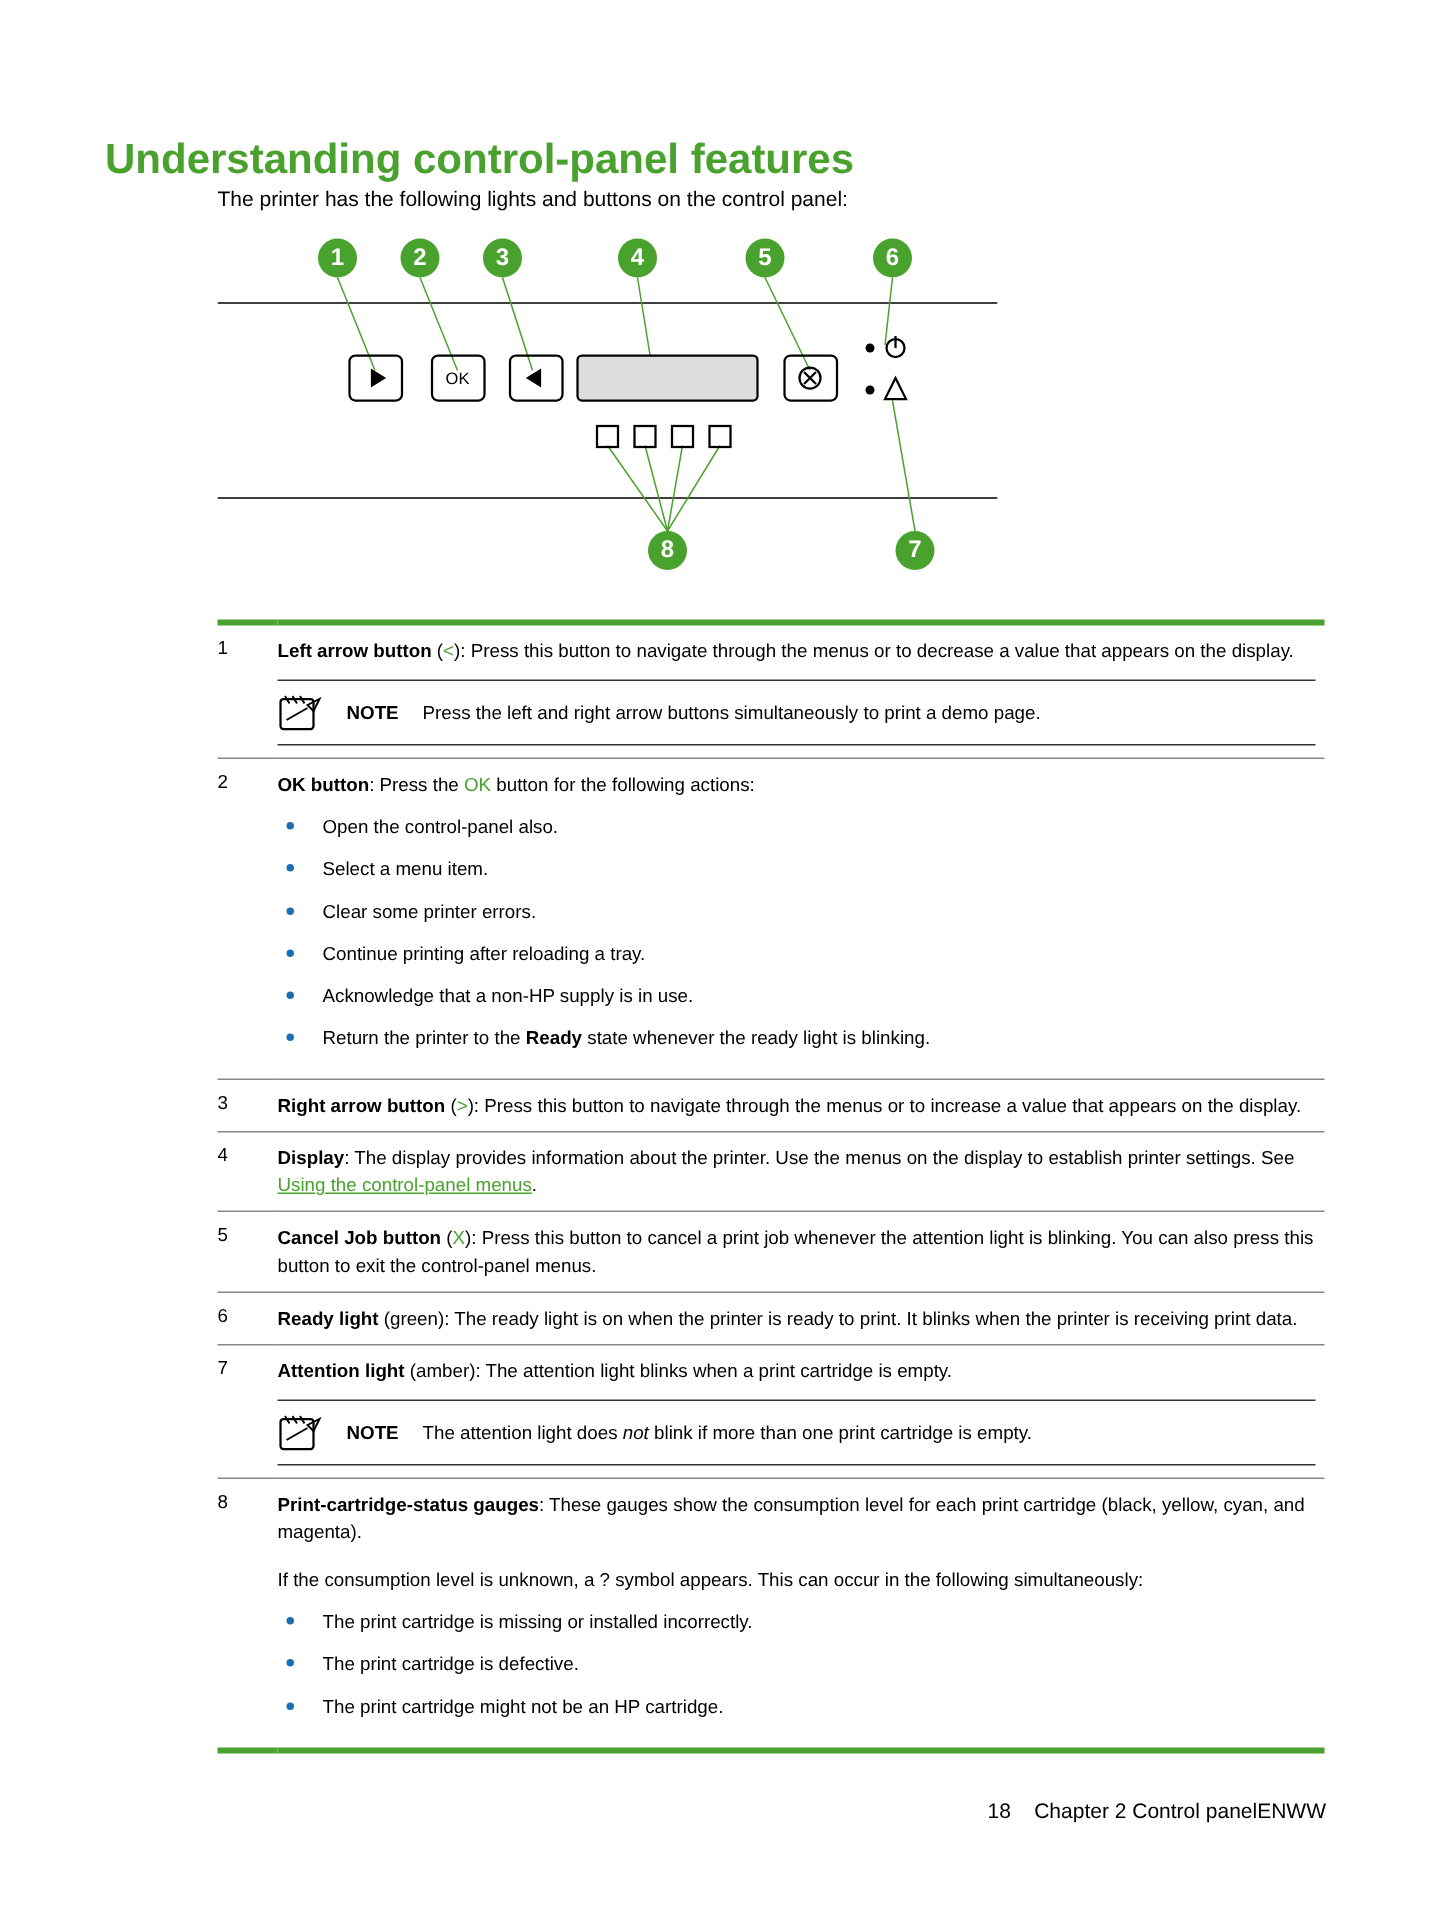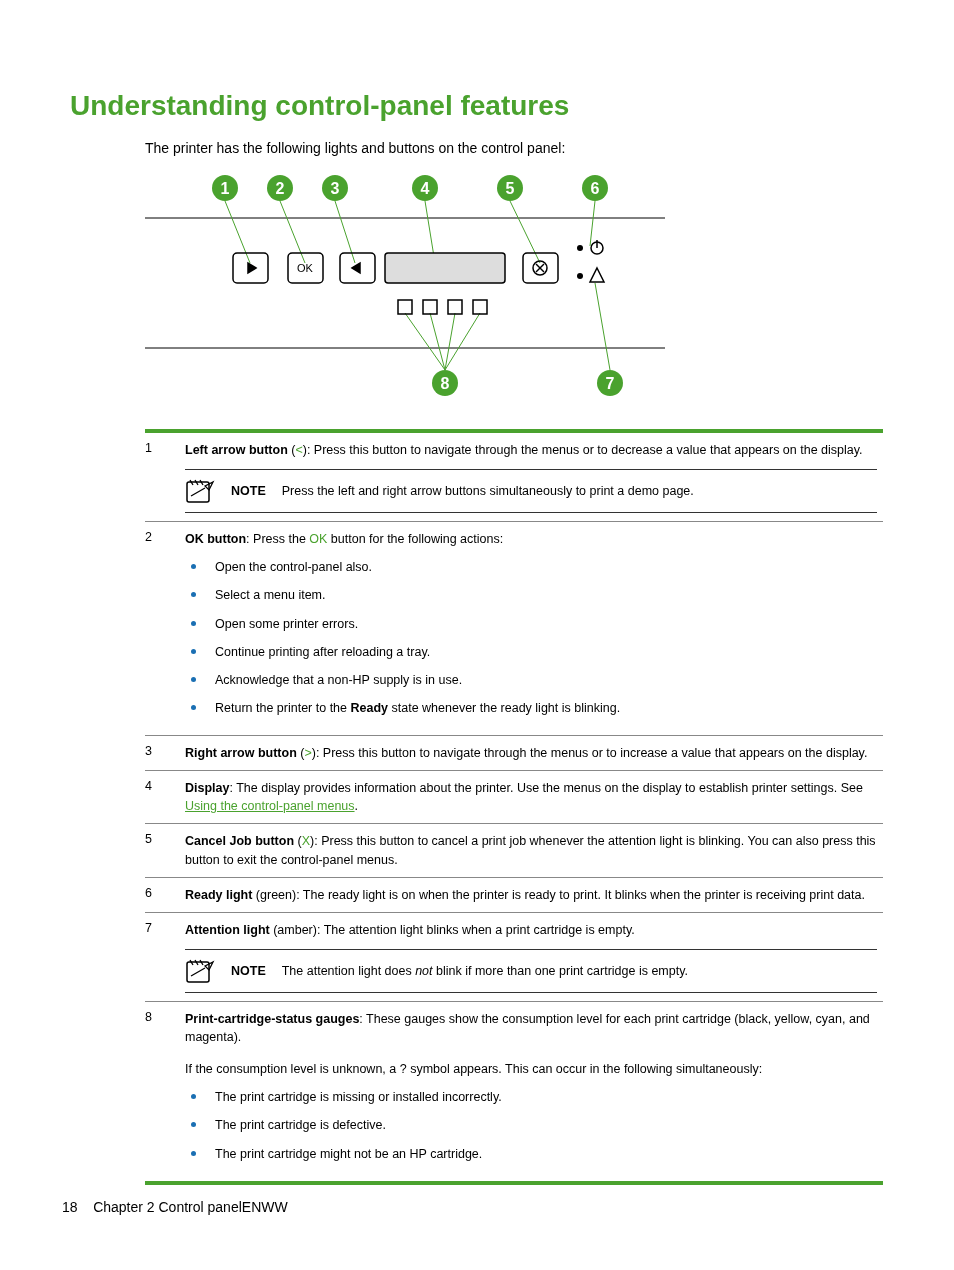--- a/index.html
+++ b/index.html
@@ -14,21 +14,21 @@
     width: 954px;
     height: 1270px;
     position: relative;
     box-sizing: border-box;
     padding: 90px 70px 50px 70px;
   }
   .heading {
     color: #4aa22e;
     font-size: 28px;
     font-weight: bold;
-    margin-bottom: 18px;
+    margin-bottom: 2px;
   }
   .intro {
     margin-left: 75px;
     font-size: 14px;
     margin-bottom: 12px;
   }
   .diagram-wrap {
     margin-left: 75px;
     margin-bottom: 18px;
   }
@@ -87,21 +87,21 @@
     width: 5px; height: 5px;
     border-radius: 50%;
     background: #1a6fb3;
   }
   .footer {
     position: absolute;
     bottom: 55px;
     left: 62px;
     right: 70px;
     display: flex;
-    justify-content: flex-start;
+    justify-content: flex-end;
     font-size: 14px;
   }
 </style>
 </head>
 <body>
 
 <div class="page">
 
   <div class="heading">Understanding control-panel features</div>
   <div class="intro">The printer has the following lights and buttons on the control panel:</div>
@@ -218,21 +218,21 @@
       </td>
     </tr>
 
     <tr>
       <td class="num-col">2</td>
       <td class="desc-col">
         <span class="b">OK button</span><span>: Press the </span><span class="green-sym">OK</span><span> button for the following actions:</span>
         <ul class="bullets">
           <li>Open the control-panel also.</li>
           <li>Select a menu item.</li>
-          <li>Open some printer errors.</li>
+          <li>Clear some printer errors.</li>
           <li>Continue printing after reloading a tray.</li>
           <li>Acknowledge that a non-HP supply is in use.</li>
           <li><span>Return the printer to the </span><span class="b">Ready</span><span> state whenever the ready light is blinking.</span></li>
         </ul>
       </td>
     </tr>
 
     <tr>
       <td class="num-col">3</td>
       <td class="desc-col">

